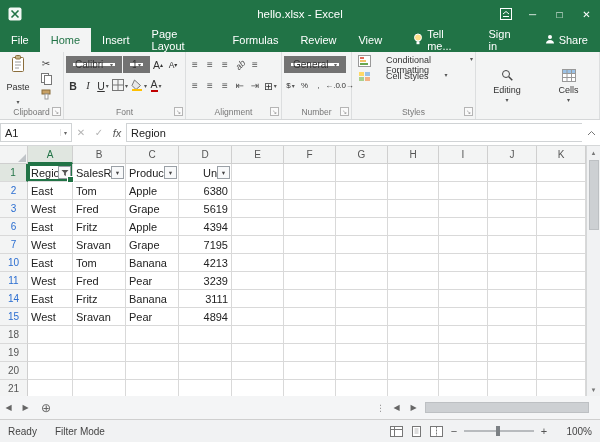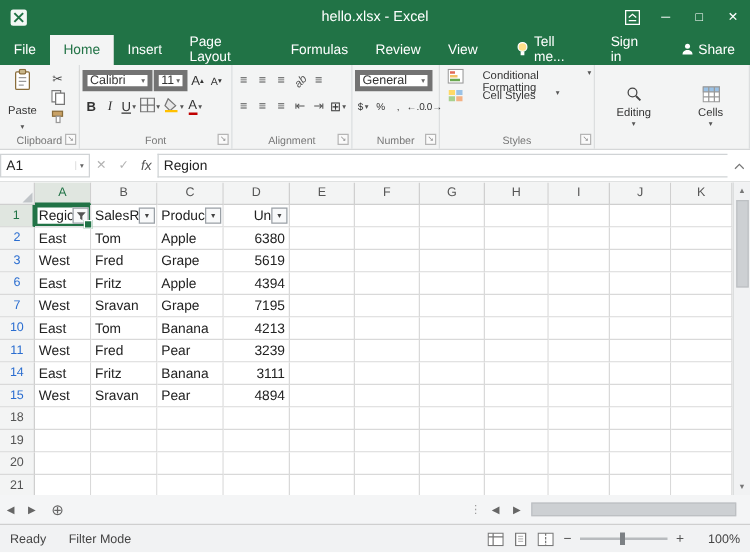--- a/index.html
+++ b/index.html
@@ -29,21 +29,21 @@
 .rg-body{flex:1;display:flex;padding:3px 2px 0 2px;gap:2px}
 .rg-body.col{flex-direction:column;gap:2px}
 .rg-label{height:14px;display:flex;align-items:center;justify-content:center;font-size:8.5px;color:#777;position:relative}
 .dlg{position:absolute;right:2px;bottom:3px;font-size:6px;color:#888;line-height:1;border:1px solid #b5b5b5;width:9px;height:9px;display:flex;align-items:center;justify-content:center;background:#fafafa}
 .paste-btn{width:32px;display:flex;flex-direction:column;align-items:center;justify-content:space-between;gap:1px}
 .paste-btn .lbl{font-size:9px;color:#333}
 .paste-btn .arr{font-size:6px;color:#555;line-height:1}
 .mini-col{display:flex;flex-direction:column;gap:1px;padding-top:1px}
 .mini-btn{width:20px;height:15px;display:flex;align-items:center;justify-content:center;font-size:10px;color:#444}
 .rrow{display:flex;align-items:center;gap:1px;height:19px}
-.combo{height:17px;background:#fff;border:4px solid #737373;display:flex;align-items:center;padding:0 2px;font-size:10px;color:#333}
+.combo{height:17px;background:#fff;border:7px solid #737373;display:flex;align-items:center;padding:0 2px;font-size:10px;color:#333}
 .combo-txt{flex:1;overflow:hidden;white-space:nowrap}
 .combo-arr{font-size:6px;color:#666;margin-left:2px}
 .tbtn{min-width:14px;height:16px;display:flex;align-items:center;justify-content:center;font-size:10.5px;color:#333;padding:0 1px}
 .tbtn.b{font-weight:bold}
 .tbtn.i{font-style:italic;font-family:"Liberation Serif",serif}
 .u-txt{text-decoration:underline}
 .arr9{font-size:6px;color:#555;margin-left:1px}
 .tiny{font-size:6px;line-height:1}
 .fc-a{border-bottom:2px solid #c00000;line-height:1.1;font-size:10.5px}
 .alg{font-size:10px;color:#555;width:14px;height:15px;display:flex;align-items:center;justify-content:center}

